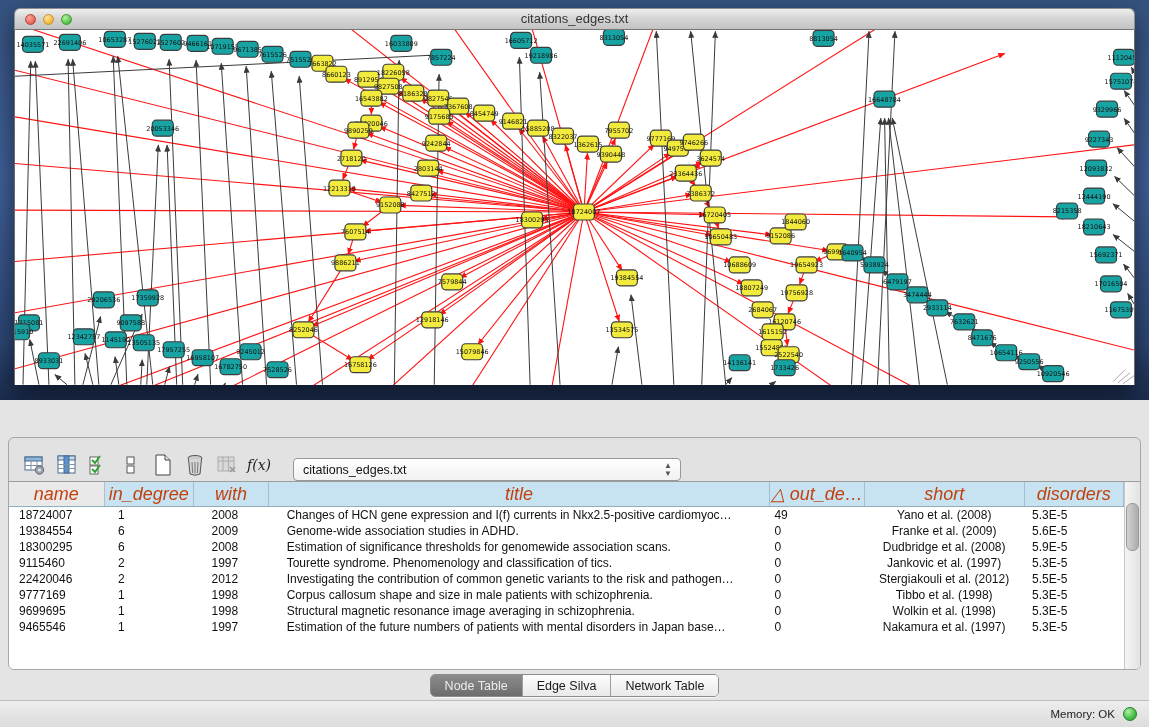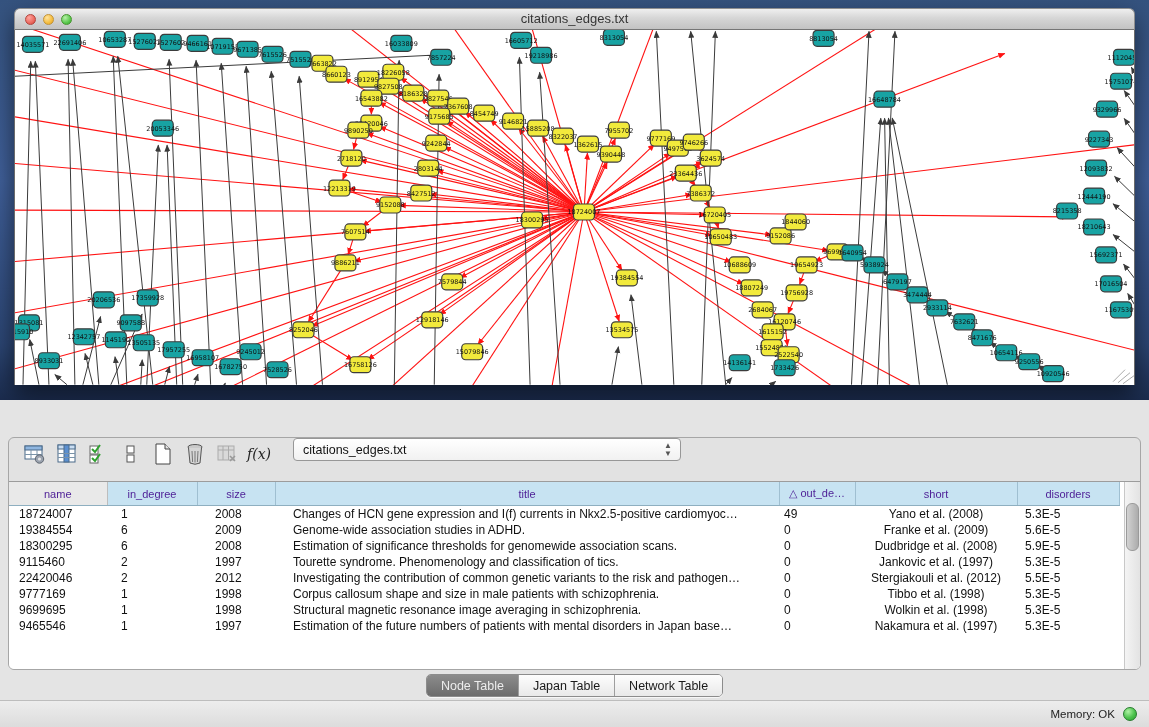--- a/index.html
+++ b/index.html
@@ -24,32 +24,32 @@
   
   .table-panel{position:absolute;top:400px;left:0;width:1149px;height:327px;background:#E4E4E4;}
   .panel-header{height:29px;background:linear-gradient(#F0F0F0,#DFDFDF);border-bottom:1px solid #C6C6C6;
     display:flex;align-items:center;padding:0 12px;box-sizing:border-box;}
   .panel-title{font-size:12.5px;color:#333;}
   .ph-spacer{flex:1;}
   .ph-close{font-size:15px;font-weight:bold;color:#1A1A1A;margin-left:16px;line-height:15px;cursor:default;}
 
   .panel-body{position:absolute;left:8px;right:8px;top:37px;height:233px;box-sizing:border-box;
     border:1px solid #A6A6A6;border-radius:6px;background:#E2E2E2;overflow:hidden;}
-  .toolbar{height:43px;display:flex;align-items:flex-start;padding:0 10px;}
+  .toolbar{height:43px;display:flex;align-items:flex-end;padding:0 10px;}
   .tb{width:32px;height:32px;display:flex;align-items:center;justify-content:center;background:transparent;border:none;padding:0;}
   .tb svg{display:block;}
   .fx{font-family:"DejaVu Serif",serif;font-style:italic;font-size:14px;color:#222;}
   .combo{margin-left:18px;width:388px;height:23px;box-sizing:border-box;border:1px solid #979797;border-radius:4px;
     background:linear-gradient(#FFFFFF,#F1F1F1);display:flex;align-items:center;padding:0 9px;font-size:12.5px;color:#111;position:relative;}
   .combo .arrows{position:absolute;right:8px;top:3px;display:flex;flex-direction:column;line-height:8px;font-size:8px;color:#555;}
 
   .tablewrap{position:absolute;top:43px;left:0;right:0;bottom:0;background:#FFF;border-top:1px solid #9C9C9C;display:flex;}
   table{border-collapse:collapse;table-layout:fixed;font-size:12px;color:#111;align-self:flex-start;}
   thead th{height:21px;background:#C7E3F2;border-right:1px solid #9FBFD1;border-bottom:1px solid #8EAFC0;
-    font-weight:normal;font-size:11px;color:#4c1d95;overflow:hidden;white-space:nowrap;}
+    font-weight:normal;font-size:18px;color:#c2410c;overflow:hidden;white-space:nowrap;font-style:italic;}
   thead th.first{background:#E9E9E9;border-right:1px solid #BDBDBD;}
   tbody td{height:16px;padding:0 4px;white-space:nowrap;overflow:hidden;}
   td.c0{padding-left:10px;}  td.c1{padding-left:14px;} td.c2{padding-left:18px;}
   td.c3{padding-left:18px;}  td.c4{padding-left:5px;}  td.c5{text-align:center;} td.c6{padding-left:8px;}
   .vscroll{width:15px;background:linear-gradient(90deg,#F4F4F4,#E3E3E3);border-left:1px solid #C8C8C8;position:relative;}
   .vthumb{position:absolute;left:1px;top:21px;width:11px;height:46px;border:1px solid #9A9A9A;border-radius:6px;
     background:linear-gradient(90deg,#D2D2D2,#ACACAC);}
 
   .tabbar{position:absolute;top:274px;left:0;right:0;display:flex;justify-content:center;align-items:center;}
   .seg{display:flex;border:1px solid #8C8C8C;border-radius:5px;overflow:hidden;height:21px;box-shadow:0 1px 0 rgba(255,255,255,.7);}
@@ -550,21 +550,21 @@
             <col style="width: 78px;">
             <col style="width: 504px;">
             <col style="width: 76px;">
             <col style="width: 162px;">
             <col style="width: 102px;">
           </colgroup>
         <thead>
             <tr id="thead-row">
               <th class="first">name</th>
               <th>in_degree</th>
-              <th>size</th>
+              <th>with</th>
               <th>title</th>
               <th>△ out_de…</th>
               <th>short</th>
               <th>disorders</th>
             </tr>
           </thead>
         <tbody id="tbody">
             <tr>
               <td class="c0">18724007</td>
               <td class="c1">1</td>
@@ -642,21 +642,21 @@
       <div style="flex:1;background:#FFF;"></div>
       <div class="vscroll">
         <div class="vthumb"></div>
       </div>
     </div>
   </div>
 
   <div class="tabbar">
     <div class="seg" id="seg">
         <button class="sel">Node Table</button>
-        <button>Japan Table</button>
+        <button>Edge Silva</button>
         <button>Network Table</button>
       </div>
   </div>
 
   <div class="statusbar">
     <span>Memory: OK</span>
     <span class="memdot"></span>
   </div>
 </div>
 

